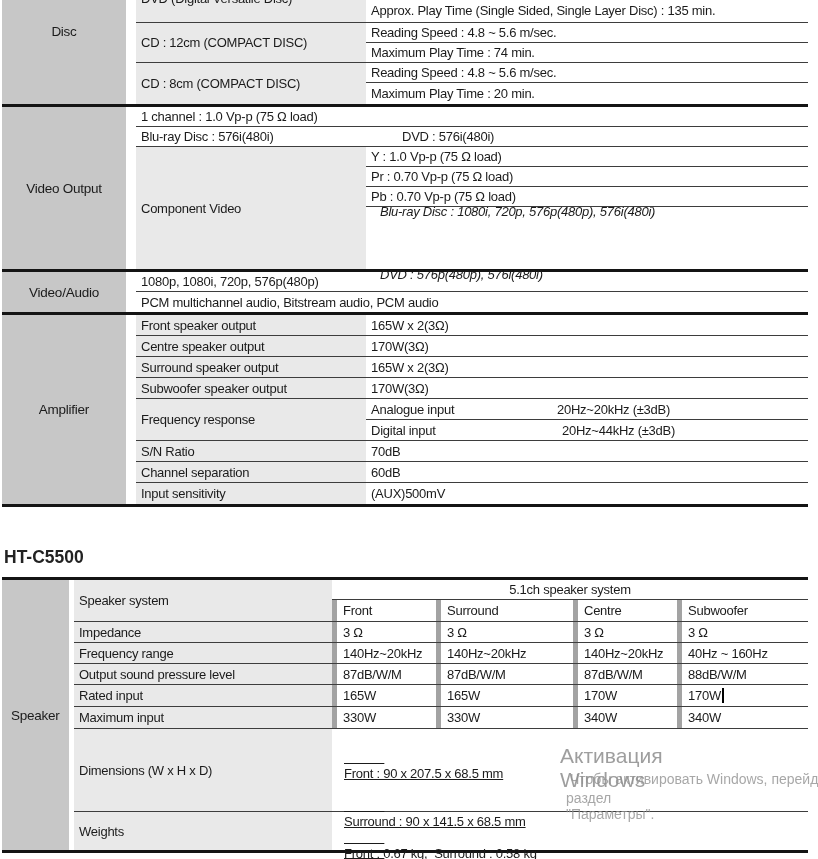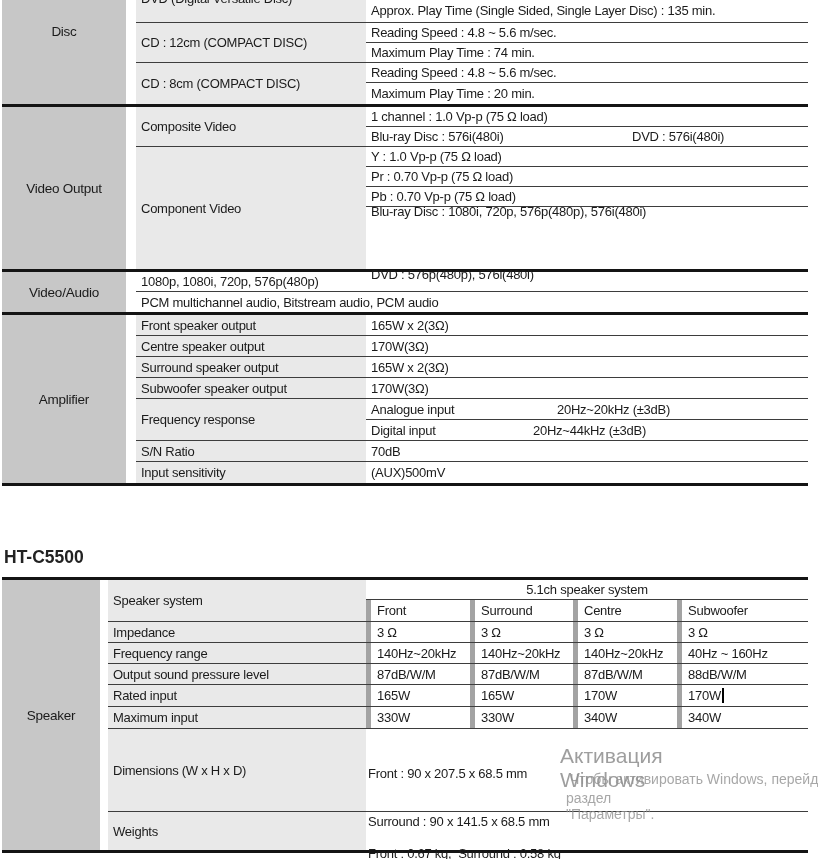--- a/index.html
+++ b/index.html
@@ -19,38 +19,38 @@
   .subrow.last{border-bottom:none;}
   .sublabel{width:230px;background:#e9e9e9;display:flex;align-items:center;
             padding-left:5px;box-sizing:border-box;text-align:right;}
   .vals{flex:1;display:flex;flex-direction:column;background:#fff;}
   .vals.bottom{justify-content:flex-end;}
   .vline{padding-left:5px;border-bottom:1px solid #3d3d3d;box-sizing:border-box;
          display:flex;align-items:center;position:relative;white-space:pre;}
   .vline.nb{border-bottom:none;}
   .h20{height:20px;}.h21{height:21px;}.h24{height:24px;}
   .pright{position:absolute;white-space:pre;}
-  .blk{padding:9px 0 0 5px;border-bottom:none;box-sizing:border-box;}
+  .blk{padding:9px 0 0 14px;border-bottom:none;box-sizing:border-box;font-style:italic;}
   .blk div{line-height:21px;white-space:pre;}
   .heading{position:absolute;left:4px;top:547px;font-size:17.5px;font-weight:bold;
            letter-spacing:0;color:#222;}
   
   .t2row{display:flex;border-bottom:1px solid #3d3d3d;box-sizing:border-box;}
   .t2row.last{border-bottom:none;}
   .t2label{width:258px;background:#e9e9e9;display:flex;align-items:center;
            padding-left:5px;box-sizing:border-box;}
   .t2vals{flex:1;display:flex;background:#fff;}
   .gridcell{box-sizing:border-box;border-left:5px solid #a3a3a3;display:flex;
             align-items:center;padding-left:6px;white-space:pre;}
-  .gc1{width:104px;}.gc2{width:103px;}.gc3{width:104px;}.gc4{width:131px;}
+  .gc1{width:104px;}.gc2{width:103px;}.gc3{width:104px;margin-left:34px;}.gc4{width:131px;}
   .sysblock{flex:1;display:flex;flex-direction:column;}
   .syshead{height:20px;line-height:20px;text-align:center;border-bottom:1px solid #3d3d3d;
            box-sizing:border-box;}
   .sysgrid{height:22px;display:flex;}
-  .freecell{flex:1;padding-left:2px;box-sizing:border-box;white-space:pre;}
+  .freecell{flex:1;padding-left:12px;box-sizing:border-box;white-space:pre;text-decoration:underline;}
   .dimlines{padding-top:6px;}
   .dimlines div{line-height:17.5px;white-space:pre;}
   .wlines{padding-top:3px;}
   .wlines div{line-height:17px;white-space:pre;}
   .caret{display:inline-block;width:2px;height:15px;background:#000;margin-left:1px;
          vertical-align:middle;}
   .watermark{position:absolute;pointer-events:none;z-index:5;letter-spacing:0;}
   .wm-title{position:absolute;left:560px;top:744px;font-size:21px;color:rgba(125,125,125,0.75);}
   .wm-l1{position:absolute;left:570px;top:771px;font-size:14px;color:rgba(145,145,145,0.8);width:260px;}
   .wm-l2{position:absolute;left:566px;top:790px;font-size:14px;color:rgba(145,145,145,0.8);}
@@ -97,23 +97,20 @@
       </div>
     </div>
 
     <div class="section">
       <div class="cat">
         <span>Video Output</span>
       </div>
       <div class="gap"></div>
       <div class="content">
         <div class="subrow" style="height:40px">
-          <div class="sublabel">
-            <span>Composite Video</span>
-            </div>
           <div class="vals">
             <div class="vline h20">1 channel : 1.0 Vp-p (75 Ω load)</div>
             <div class="vline nb h20">
               <span>Blu-ray Disc : 576i(480i)</span>
               <span class="pright" style="left:266px">DVD : 576i(480i)</span>
             </div>
           </div>
         </div>
         <div class="subrow last" style="height:122px">
           <div class="sublabel">
@@ -191,30 +188,38 @@
           <div class="sublabel">
             <span>Frequency response</span>
             </div>
           <div class="vals">
             <div class="vline h21">
               <span>Analogue input</span>
               <span class="pright" style="left:191px">20Hz~20kHz (±3dB)</span>
             </div>
             <div class="vline nb h20">
               <span>Digital input</span>
-              <span class="pright" style="left:167px">20Hz~44kHz (±3dB)</span>
+              <span class="pright" style="left:196px">20Hz~44kHz (±3dB)</span>
             </div>
           </div>
         </div>
         <div class="subrow" style="height:21px">
           <div class="sublabel">
             <span>S/N Ratio</span>
             </div>
           <div class="vals">
               <div class="vline nb h20">70dB</div>
+            </div>
+        </div>
+        <div class="subrow" style="height:21px">
+          <div class="sublabel">
+            <span>Channel separation</span>
+            </div>
+          <div class="vals">
+              <div class="vline nb h20">60dB</div>
             </div>
         </div>
         <div class="subrow last" style="height:21px">
           <div class="sublabel">
             <span>Input sensitivity</span>
             </div>
           <div class="vals">
               <div class="vline nb h20">(AUX)500mV</div>
             </div>
         </div>

